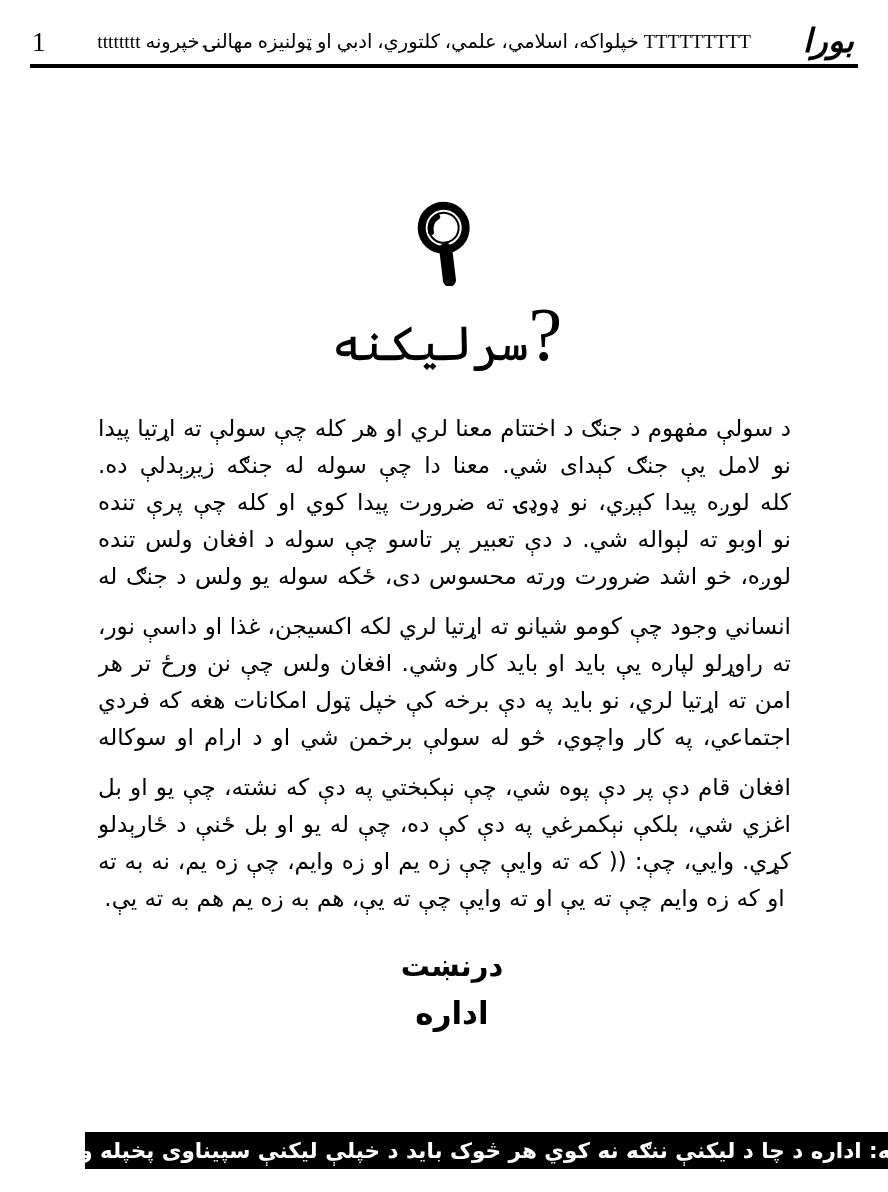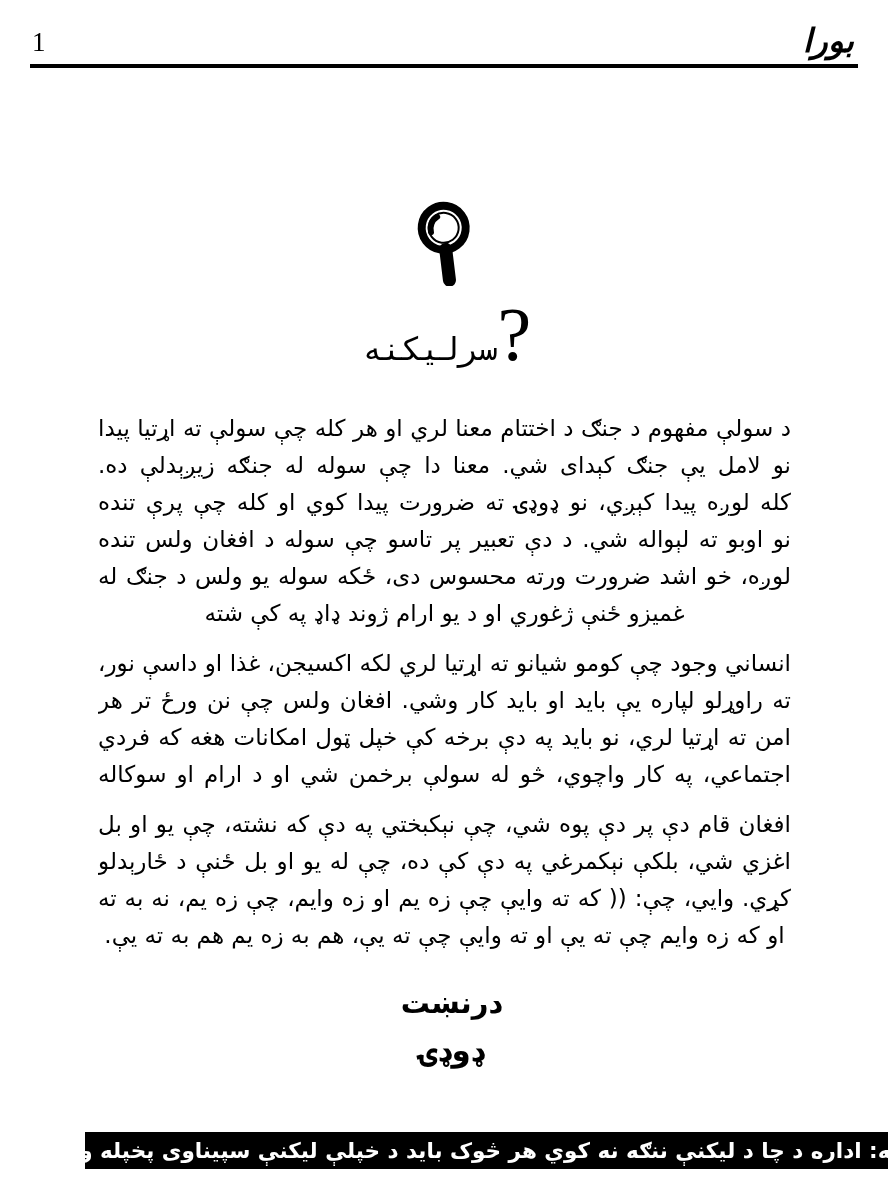--- a/index.html
+++ b/index.html
@@ -55,22 +55,22 @@
     justify-content:center;
     align-items:baseline;
     height:84px;
   }
   .title .qmark{
     font-size:76px;
     line-height:1;
     font-family:"Liberation Serif",serif;
   }
   .title .label{
-    font-size:32px;
-    font-family:Liberation Mono, monospace;
+    font-size:48px;
+    font-family:Liberation Serif, serif;
     line-height:1;
     padding-left:6px;
   }
   
   .content{
     margin:30px 97px 0 98px;
     direction:rtl;
     font-size:23px;
     font-family:"DejaVu Sans",sans-serif;
   }
@@ -111,20 +111,21 @@
     font-size:21.5px;
     white-space:nowrap;
     overflow:hidden;
   }
 </style>
 </head>
 <body>
 
 <div class="header">
   <div class="page-number">1</div>
+  <div class="masthead">TTTTTTTTT خپلواکه، اسلامي، علمي، کلتوري، ادبي او ټولنيزه مهالنۍ خپرونه tttttttt</div>
   <div class="logo">بورا</div>
 </div>
 
 <div class="mag-wrap">
   <svg width="96" height="86" viewBox="0 0 96 86" aria-hidden="true">
     <g transform="rotate(8 48 40)">
       <circle cx="46" cy="28" r="22" fill="none" stroke="#000" stroke-width="8"></circle>
       <circle cx="46" cy="28" r="15" fill="none" stroke="#000" stroke-width="2"></circle>
       <path d="M38 18 a 14 14 0 0 0 -4 16" fill="none" stroke="#000" stroke-width="6" stroke-linecap="round"></path>
       <line x1="51" y1="49" x2="59" y2="79" stroke="#000" stroke-width="13" stroke-linecap="round"></line>
@@ -138,39 +139,38 @@
 </div>
 
 <div class="content">
 
   <div class="para">
     <div class="line j">د سولې مفهوم د جنګ د اختتام معنا لري او هر کله چې سولې ته اړتيا پيدا شوې،</div>
     <div class="line j">نو لامل يې جنګ کېداى شي. معنا دا چې سوله له جنګه زيږېدلې ده. انسان ته چې</div>
     <div class="line j">کله لوږه پيدا کېږي، نو ډوډۍ ته ضرورت پيدا کوي او کله چې پرې تنده غالبه شي،</div>
     <div class="line j">نو اوبو ته لېواله شي. د دې تعبير پر تاسو چې سوله د افغان ولس تنده بولی او که</div>
     <div class="line j">لوږه، خو اشد ضرورت ورته محسوس دی، ځکه سوله يو ولس د جنګ له ټولو</div>
-    <div class="line last-center">غميزو ځنې ژغوري او د يو ارام ژوند ډاډ په کې شته</div>
   </div>
 
   <div class="para">
     <div class="line j">انساني وجود چې کومو شيانو ته اړتيا لري لکه اکسيجن، غذا او داسې نور، د لاس</div>
     <div class="line j">ته راوړلو لپاره يې بايد او بايد کار وشي. افغان ولس چې نن ورځ تر هر څه سولې او</div>
     <div class="line j">امن ته اړتيا لري، نو بايد په دې برخه کې خپل ټول امکانات هغه که فردي وي او</div>
     <div class="line j">اجتماعي، په کار واچوي، څو له سولې برخمن شي او د ارام او سوکاله ژوند په</div>
   </div>
 
   <div class="para">
     <div class="line j">افغان قام دې پر دې پوه شي، چې نېکبختي په دې که نشته، چې يو او بل ته اغزي</div>
     <div class="line j">اغزي شي، بلکې نېکمرغي په دې کې ده، چې له يو او بل ځنې د ځارېدلو حس پيدا</div>
     <div class="line j">کړي. وايي، چې: (( که ته وايې چې زه يم او زه وايم، چې زه يم، نه به ته يې نه به ځه يم</div>
     <div class="line last-center">او که زه وايم چې ته يې او ته وايې چې ته يې، هم به زه يم هم به ته يې. ))</div>
   </div>
 
 </div>
 
 <div class="signoff">
   <div class="respect">درنښت</div>
-  <div class="admin">ډوډۍ</div>
+  <div class="admin">اداره</div>
 </div>
 
 <div class="footer-bar">
   <span>يادونه: اداره د چا د ليکنې ننګه نه کوي هر څوک بايد د خپلې ليکنې سپيناوی پخپله وکړي</span>
 </div>
 
 </body></html>

